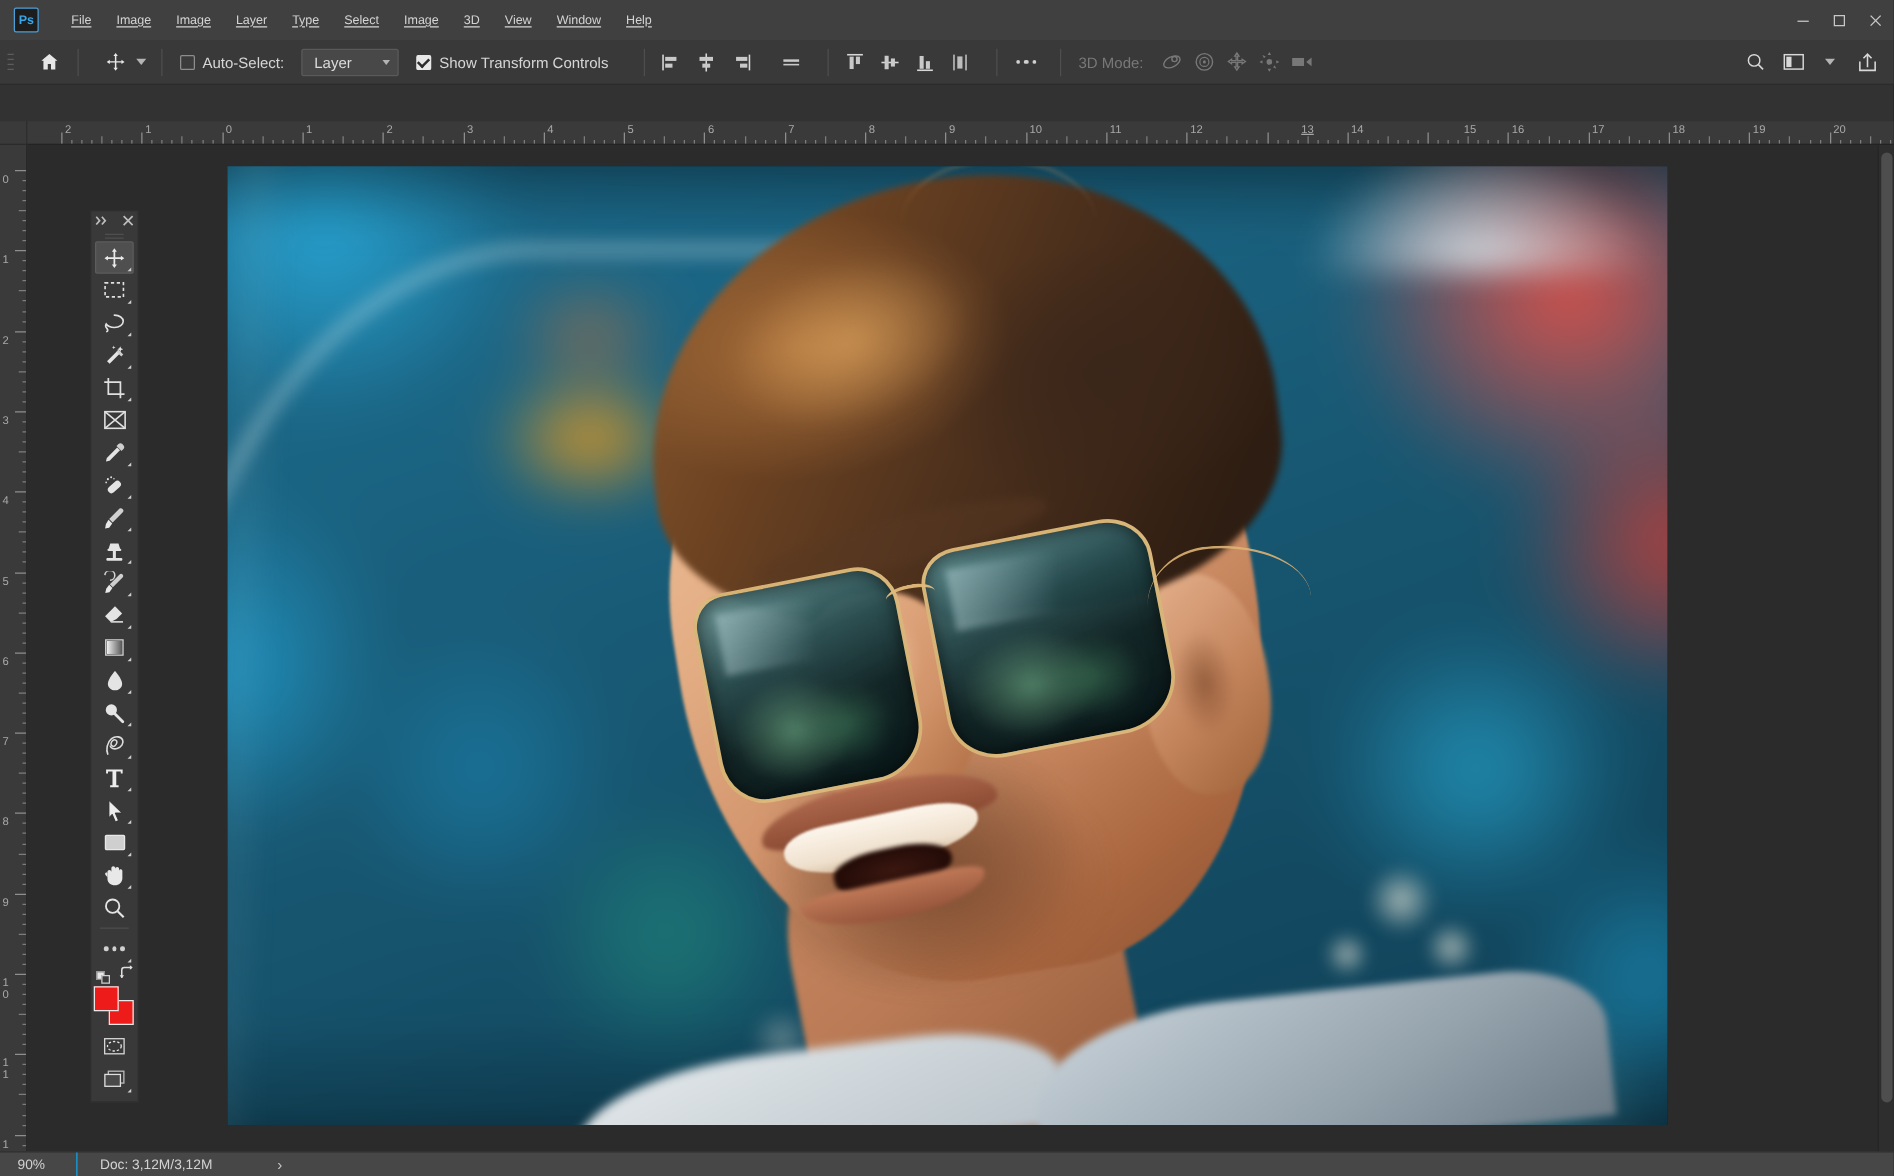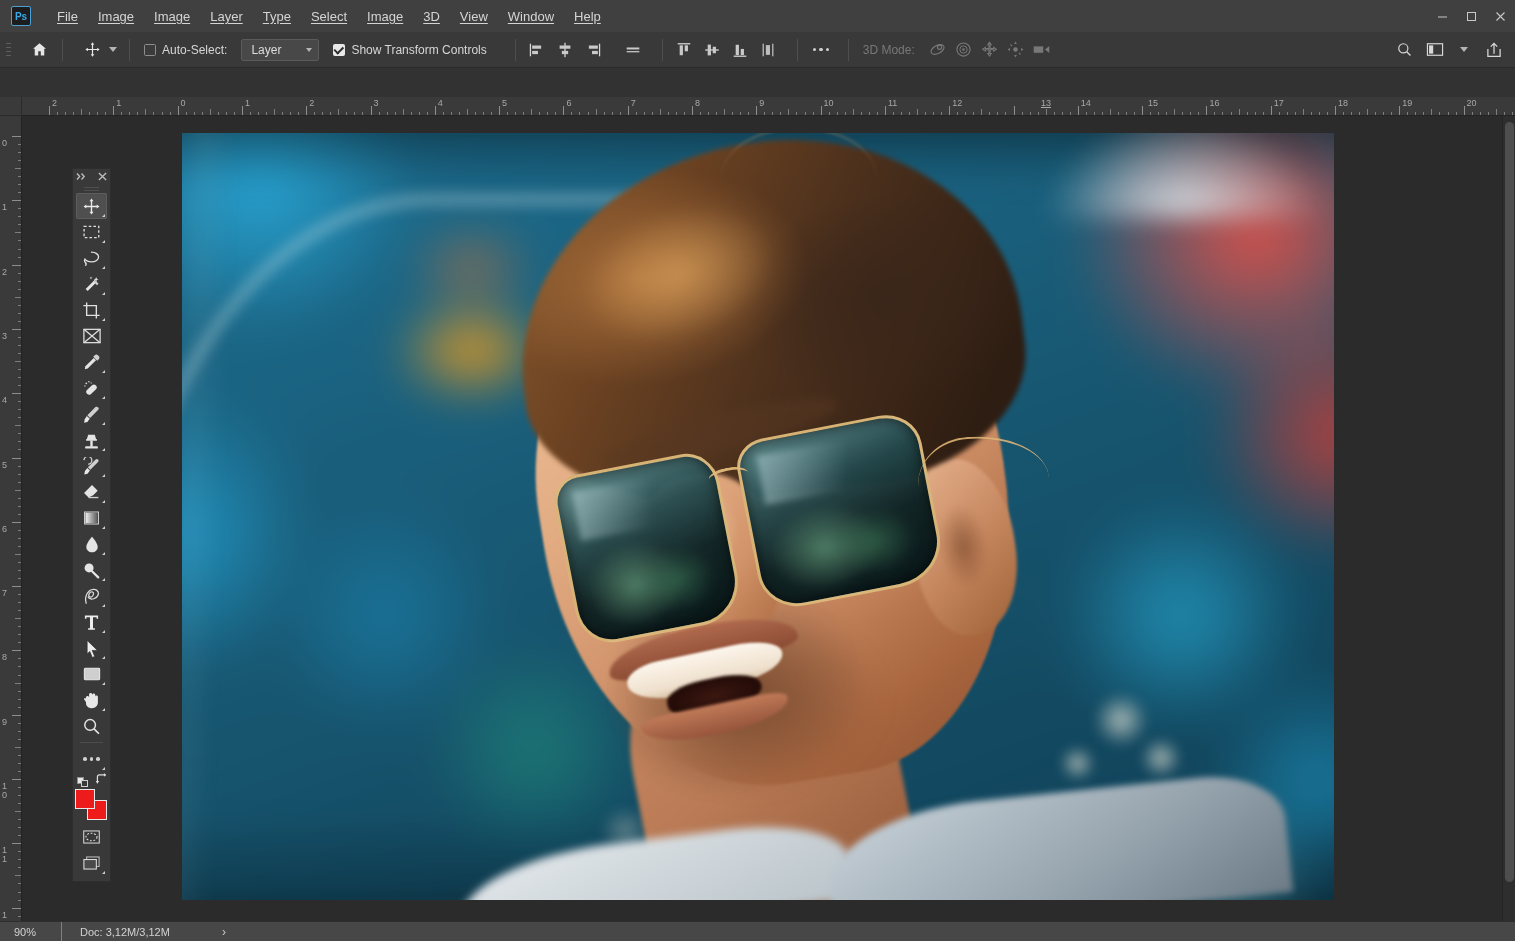--- a/index.html
+++ b/index.html
@@ -18,21 +18,21 @@
     background: #404040; display: flex; align-items: center;
   }
   .ps-logo {
     width: 20px; height: 20px; margin-left: 11px; margin-right: 16px;
     border: 1px solid #4b9fd6; background: #1d1d1d; border-radius: 2px;
     color: #38a8e8; font-size: 10px; font-weight: bold;
     display: flex; align-items: center; justify-content: center;
     letter-spacing: -0.2px;
   }
   .menu-item {
-    color: #d4d4d4; font-size: 13px; padding: 0 10px; height: 32px;
+    color: #d4d4d4; font-size: 10px; padding: 0 10px; height: 32px;
     display: flex; align-items: center; cursor: default; white-space: nowrap;
   }
   .menu-item span { text-decoration: underline; text-decoration-thickness: 1px;
     text-underline-offset: 2px; text-decoration-color: #d4d4d4; }
   .wincontrols { position: absolute; right: 0; top: 0; height: 32px; display: flex; }
   .wc {
     width: 29px; height: 32px; display: flex; align-items: center; justify-content: center;
     color: #c8c8c8;
   }
   .wc svg { display: block; }
@@ -794,21 +794,21 @@
       <div class="tick" style="left: 1055.8px; height: 9px;"></div>
       <div class="rlabel" style="left: 1058.8px;">14</div>
       <div class="tick" style="left: 1063.84px; height: 3px; background: rgb(125, 125, 125);"></div>
       <div class="tick" style="left: 1071.88px; height: 3px; background: rgb(125, 125, 125);"></div>
       <div class="tick" style="left: 1079.91px; height: 3px; background: rgb(125, 125, 125);"></div>
       <div class="tick" style="left: 1087.95px; height: 6px; background: rgb(125, 125, 125);"></div>
       <div class="tick" style="left: 1095.99px; height: 3px; background: rgb(125, 125, 125);"></div>
       <div class="tick" style="left: 1104.02px; height: 3px; background: rgb(125, 125, 125);"></div>
       <div class="tick" style="left: 1112.06px; height: 3px; background: rgb(125, 125, 125);"></div>
       <div class="tick" style="left: 1120.1px; height: 9px;"></div>
-      <div class="rlabel" style="left: 1126px;">15</div>
+      <div class="rlabel" style="left: 1149px;">15</div>
       <div class="tick" style="left: 1128.14px; height: 3px; background: rgb(125, 125, 125);"></div>
       <div class="tick" style="left: 1136.17px; height: 3px; background: rgb(125, 125, 125);"></div>
       <div class="tick" style="left: 1144.21px; height: 3px; background: rgb(125, 125, 125);"></div>
       <div class="tick" style="left: 1152.25px; height: 6px; background: rgb(125, 125, 125);"></div>
       <div class="tick" style="left: 1160.29px; height: 3px; background: rgb(125, 125, 125);"></div>
       <div class="tick" style="left: 1168.32px; height: 3px; background: rgb(125, 125, 125);"></div>
       <div class="tick" style="left: 1176.36px; height: 3px; background: rgb(125, 125, 125);"></div>
       <div class="tick" style="left: 1184.4px; height: 9px;"></div>
       <div class="rlabel" style="left: 1187.4px;">16</div>
       <div class="tick" style="left: 1192.44px; height: 3px; background: rgb(125, 125, 125);"></div>

